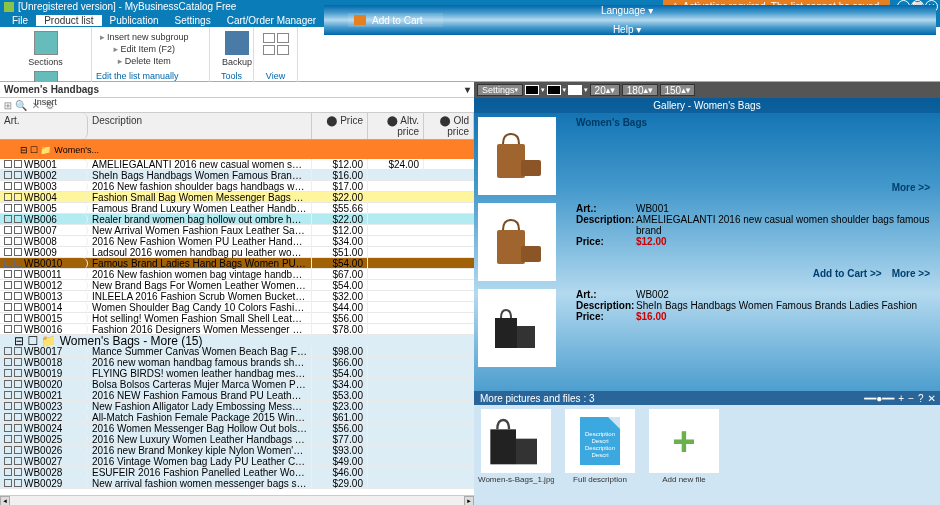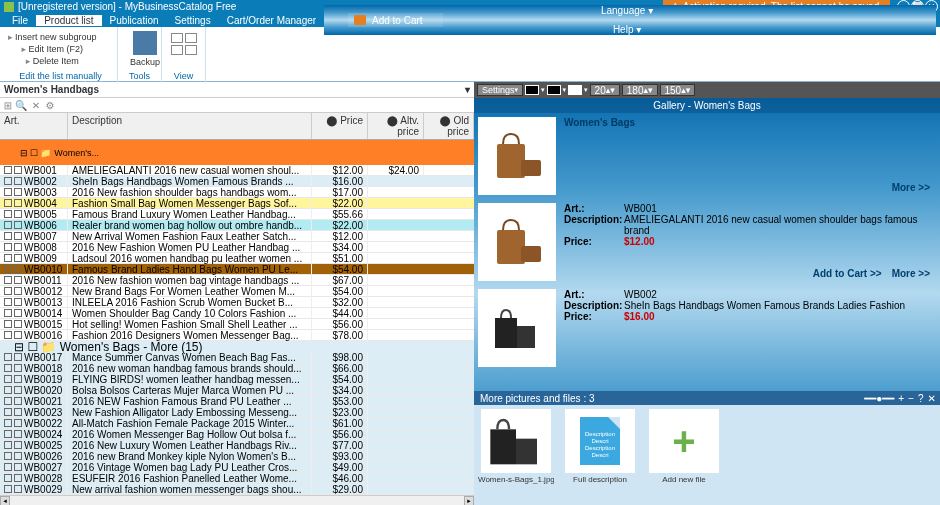--- a/index.html
+++ b/index.html
@@ -32,48 +32,48 @@
 .ritems div::before { content: "▸ "; color: #888; }
 .main { display: flex; height: calc(505px - 82px); }
 .left { width: 474px; background: #fff; display: flex; flex-direction: column; }
 .category-hdr { background: #fff; padding: 2px 4px; font-weight: bold; color: #333; border-bottom: 1px solid #ccc; position:relative; }
 .category-hdr::after { content:"▾"; position:absolute; right:4px; }
 .search-row { display: flex; align-items: center; border-bottom: 1px solid #ccc; padding: 1px 2px; gap: 2px; }
 .search-row .sicon { width: 12px; height: 12px; display: inline-flex; align-items:center; justify-content:center; color:#888; }
 .search-row input { flex: 1; border: none; outline: none; font-size: 10px; height: 13px; }
 .thead { display: flex; background: #f0f0f0; border-bottom: 1px solid #aaa; font-size: 10px; color: #333; }
 .thead div { padding: 2px 4px; border-right: 1px solid #ccc; }
-.c-art { width: 68px; }
+.c-art { width: 88px; border-radius: 6px; }
 .c-desc { flex: 1; }
 .c-price { width: 56px; text-align: right; }
 .c-alt { width: 56px; text-align: right; }
 .c-old { width: 50px; text-align: right; }
 .tbody { flex: 1; overflow: hidden; }
 .trow { display: flex; font-size: 10px; border-bottom: 1px solid #e8e8e8; height: 11px; align-items: center; }
 .trow > div { padding: 0 4px; overflow: hidden; white-space: nowrap; text-overflow: ellipsis; border-right: 1px solid #eee; }
 .trow .c-art { display:flex; align-items:center; gap:2px; font-size:9px; }
 .trow .c-art .cb { width:8px; height:8px; border:1px solid #666; display:inline-block; flex-shrink:0; }
 .trow .c-price, .trow .c-alt, .trow .c-old { text-align: right; }
-.sect-row { background: #ff7f27; color: #000; font-size: 9px; padding-left: 20px; height:25px; display:flex; align-items:center; }
+.sect-row { background: #ff7f27; color: #000; font-size: 9px; padding-left: 20px; height:19px; display:flex; align-items:center; }
 .sect-row2 { font-size: 12px; padding-left: 14px; height: 11px; display:flex; align-items:center; background:#dcedf6; }
 .trow.hl-yellow { background: #fff59d; }
 .trow.hl-cyan { background: #b2ebf2; }
 .trow.hl-pink { background: #a16207; }
 .trow.hl-blue { background: #dcedf6; }
 .scroll-b { height: 10px; background: #eee; border-top:1px solid #ccc; display:flex; }
 .scroll-b .sbtn { width:10px; height:10px; background:#ddd; border:1px solid #aaa; display:flex; align-items:center; justify-content:center; font-size:7px; }
 .scroll-b .strack { flex:1; background:#f0f0f0; }
 .right { flex: 1; background: linear-gradient(to bottom, #0066aa 0%, #4499cc 25%, #b3d9ef 50%, #4499cc 75%, #0066aa 100%); display: flex; flex-direction: column; }
 .rtoolbar { height: 16px; background: #555; display: flex; align-items: center; gap: 2px; padding: 0 3px; }
 .rtoolbar .tbtn { background: #888; color: #fff; padding: 0 4px; font-size: 9px; border:1px solid #333; height:12px; display:flex; align-items:center; }
 .rtoolbar .tdrop::after { content: " ▾"; font-size:7px; }
 .rtoolbar .sw { width:14px; height:10px; border:1px solid #fff; }
 .gallery-title { text-align: center; color: #fff; font-size: 10px; padding: 2px 0; background: rgba(0,50,100,0.3); }
 .gallery-body { flex: 1; overflow: hidden; padding: 4px; position:relative; }
-.gitem { display: flex; gap: 8px; margin-bottom: 8px; position:relative; }
+.gitem { display: flex; gap: 20px; margin-bottom: 8px; position:relative; }
 .gthumb { width: 78px; height: 78px; background: #fff; display: flex; align-items: center; justify-content: center; font-size: 8px; color:#999; }
 .gthumb svg { width:60px; height:60px; }
 .gmeta { flex: 1; color: #000; font-size: 9px; }
 .gmeta .row { display: flex; }
 .gmeta .k { width: 60px; font-weight: bold; }
 .gmeta .price { color: #cc0000; font-weight: bold; }
 .glinks { position:absolute; right:6px; bottom:2px; font-size:9px; font-weight:bold; color:#003f6e; }
 .glinks span { margin-left:10px; cursor:pointer; }
 .thumbs-hdr { background: #2a6599; color: #fff; padding: 2px 6px; font-size: 9px; display:flex; align-items:center; position:relative; height:14px; }
 .thumbs-hdr .controls { position:absolute; right:4px; display:flex; gap:4px; font-size:10px; }
@@ -114,27 +114,31 @@
     <span class="cicon"></span>
     <span>Add to Cart</span>
   </div>
   <div class="right">
     <span><span>Language</span> ▾</span>
     <span><span>Help</span> ▾</span>
   </div>
 </div>
 
 <div class="ribbon">
+  <div class="rgroup" style="width:92px">
+    <div class="rbtn"><div class="ricon sections"></div><div class="rtxt">Sections</div></div>
+    <div class="rbtn"><div class="ricon insert"></div><div class="rtxt">Insert</div></div>
+  </div>
   <div class="rgroup" style="width:118px;text-align:left">
     <div class="ritems">
       <div>Insert new subgroup</div>
       <div>Edit Item  (F2)</div>
       <div>Delete Item</div>
     </div>
-    <div class="lbl" style="text-align:center;padding-left:4px">Edit the list manually</div>
+    <div class="lbl" style="text-align:left;padding-left:4px">Edit the list manually</div>
   </div>
   <div class="rgroup" style="width:44px">
     <div class="rbtn"><div class="ricon backup"></div><div class="rtxt">Backup</div></div>
     <div class="lbl">Tools</div>
   </div>
   <div class="rgroup" style="width:44px">
     <div style="display:flex;flex-wrap:wrap;gap:2px;padding-top:4px;justify-content:center">
       <span style="width:12px;height:10px;border:1px solid #888"></span>
       <span style="width:12px;height:10px;border:1px solid #888"></span>
       <span style="width:12px;height:10px;border:1px solid #888"></span>

